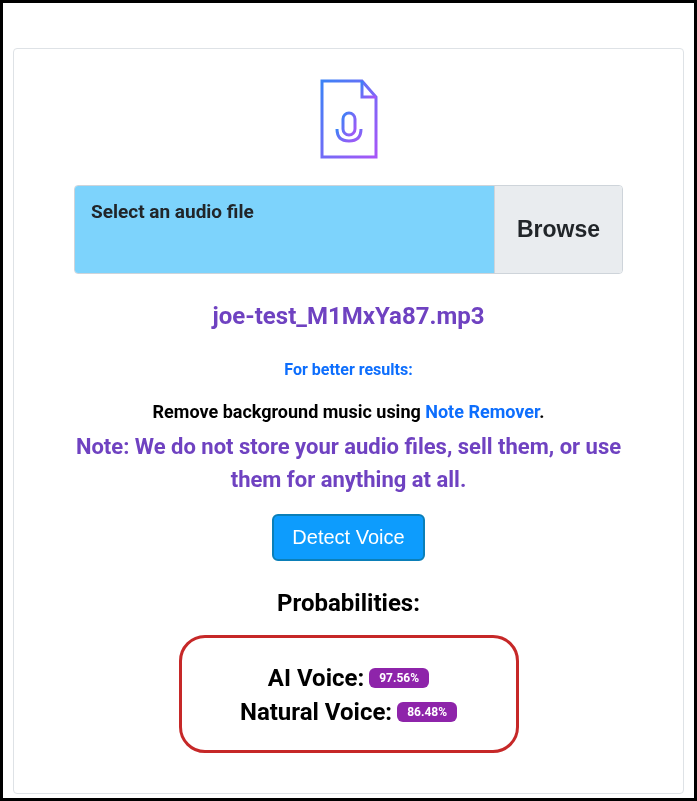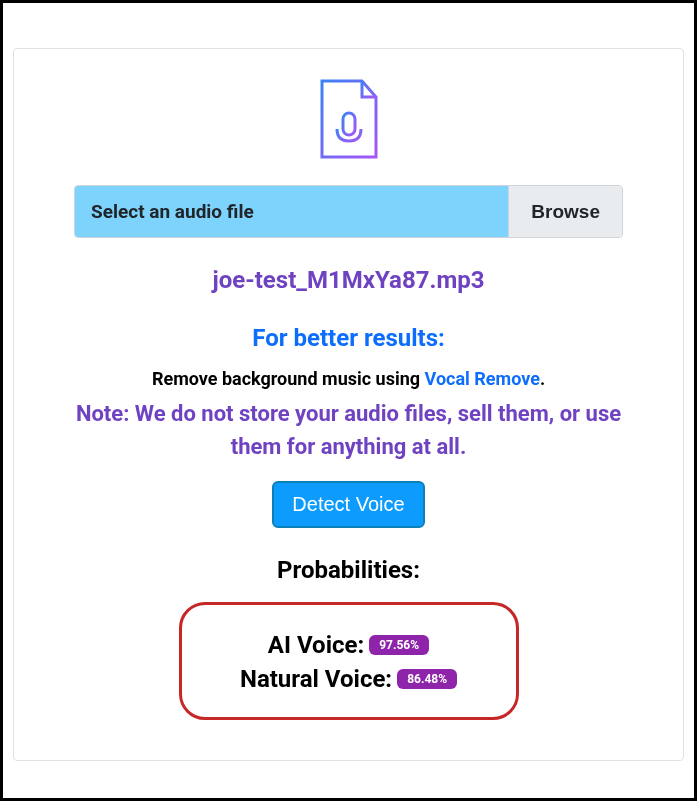--- a/index.html
+++ b/index.html
@@ -38,40 +38,40 @@
       flex: 1;
       padding: 14px 16px;
       text-align: left;
       font-size: 19px;
       font-weight: 700;
       color: #212529;
       background: #7dd3fc;
       border: none;
     }
     .browse-btn {
-      padding: 14px 22px;
-      font-size: 19px;
+      padding: 30px 22px;
+      font-size: 23px;
       font-weight: 700;
       color: #212529;
       background: #e9ecef;
       border: none;
       border-left: 1px solid #ced4da;
       cursor: pointer;
     }
     .filename {
       font-size: 24px;
       font-weight: 700;
       color: #6f42c1;
       margin-bottom: 30px;
     }
     .tips-heading {
-      font-size: 24px;
+      font-size: 16px;
       font-weight: 700;
       color: #0d6efd;
-      margin-bottom: 14px;
+      margin-bottom: 20px;
     }
     .tip-line {
       font-size: 18px;
       font-weight: 700;
       margin-bottom: 6px;
       line-height: 1.4;
     }
     .tip-line span.link {
       color: #0d6efd;
     }
@@ -151,21 +151,21 @@
   <div class="file-input-group">
     <div class="file-input">Select an audio file</div>
     <button class="browse-btn">Browse</button>
   </div>
 
   <div class="filename">joe-test_M1MxYa87.mp3</div>
 
   <div class="tips-heading">For better results:</div>
 
   <div class="tip-line">
-    <span>Remove background music using </span><span class="link">Vocal Remove</span><span>.</span>
+    <span>Remove background music using </span><span class="link">Note Remover</span><span>.</span>
   </div>
 
   <div class="note-line">Note: We do not store your audio files, sell them, or use them for anything at all.</div>
 
   <button class="detect-btn">Detect Voice</button>
 
   <div class="prob-heading">Probabilities:</div>
 
   <div class="results-box">
     <div class="result-row">

